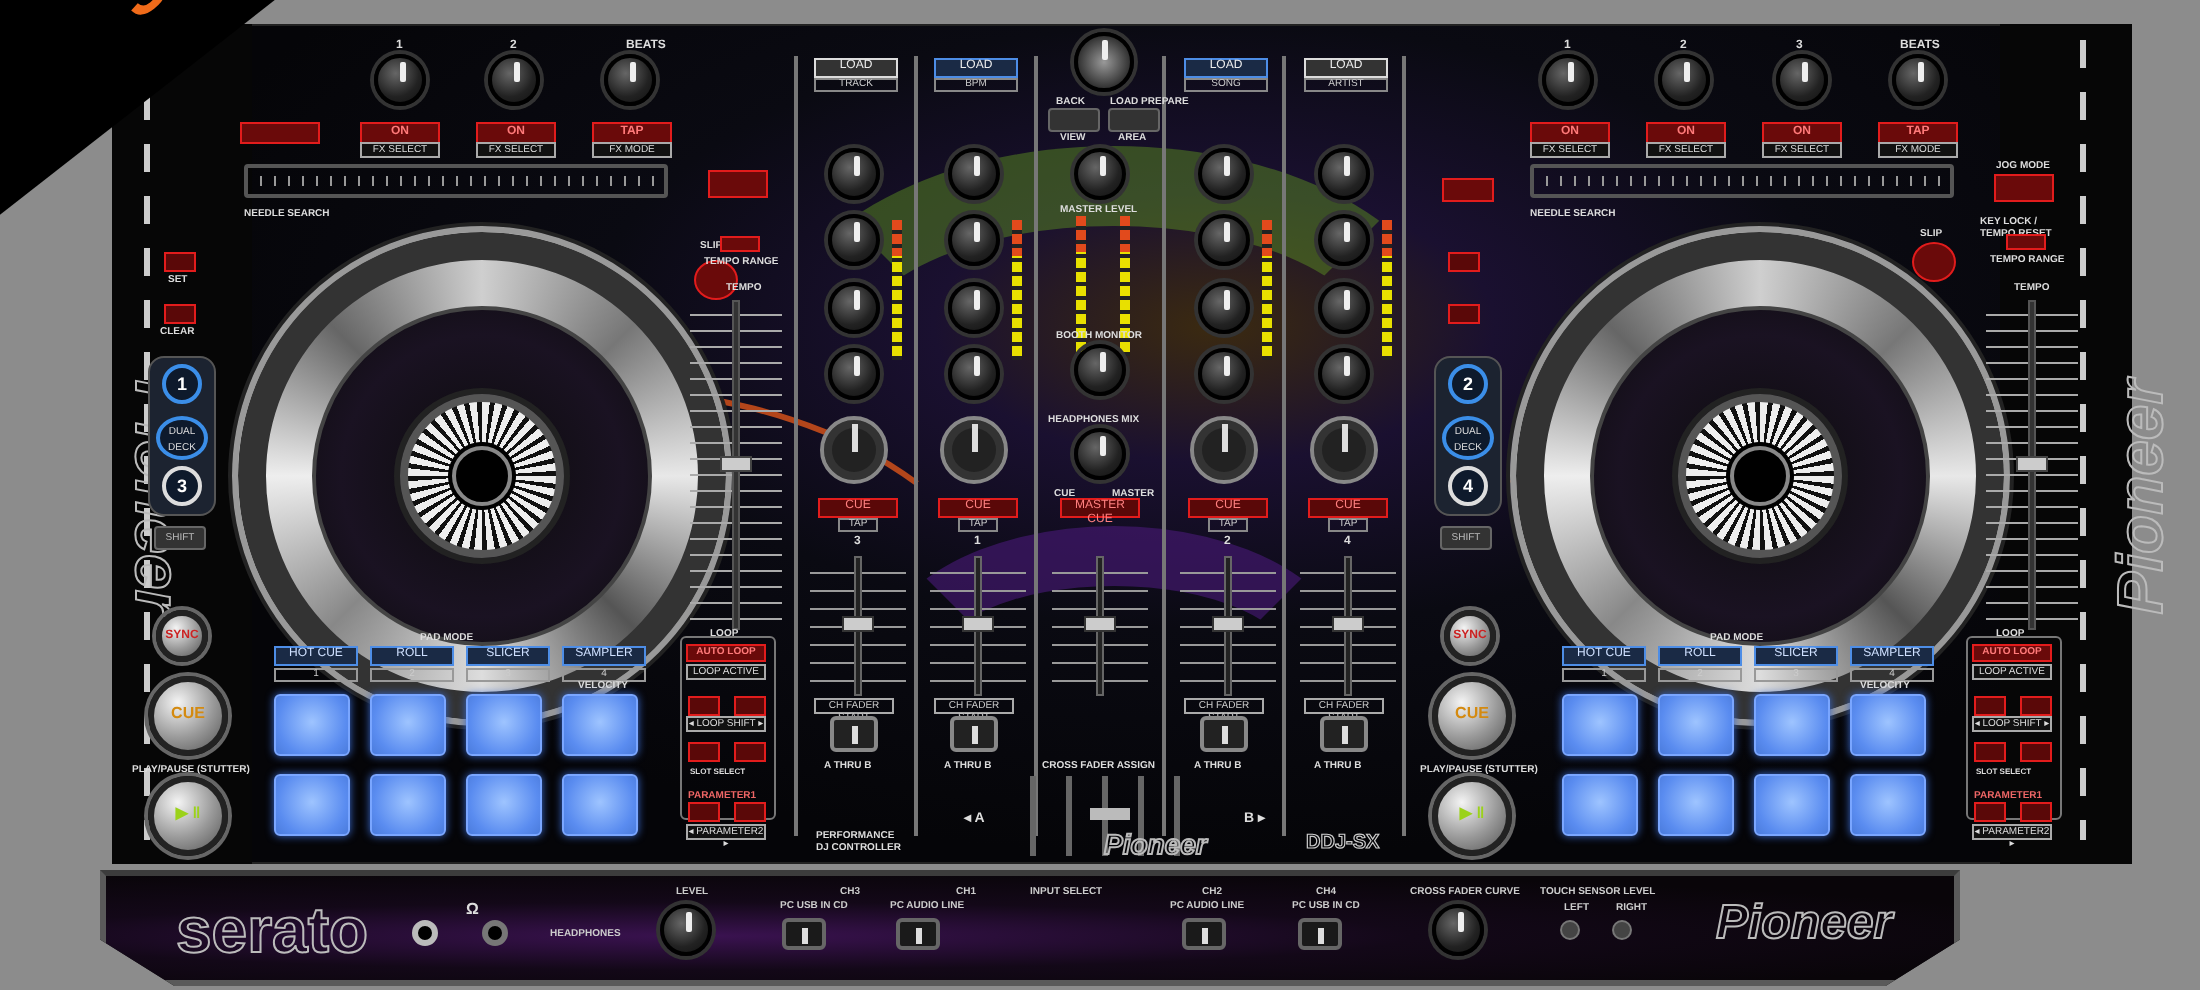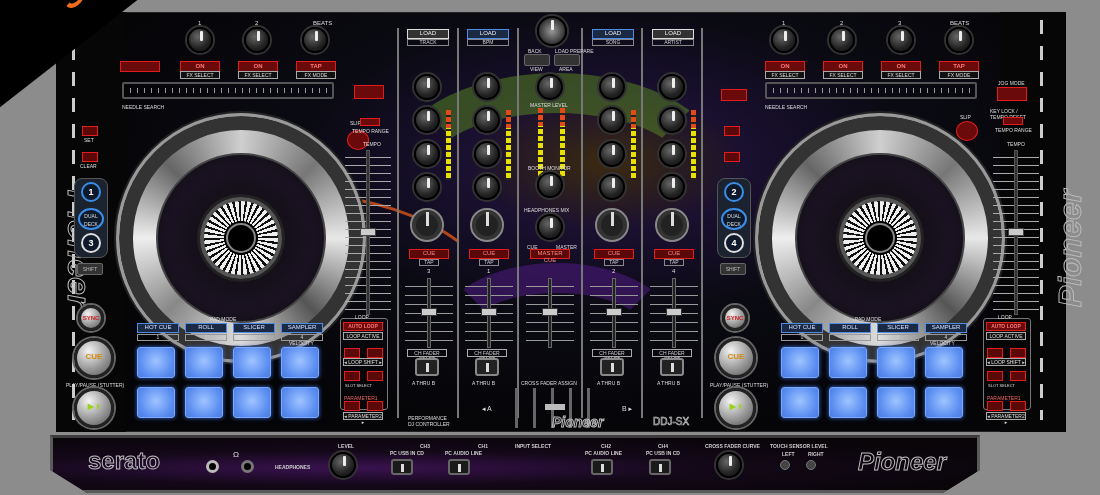--- a/index.html
+++ b/index.html
@@ -13,21 +13,21 @@
 .front .art{position:absolute;inset:0;background:radial-gradient(ellipse at 300px 30px,#3a1250 0,#130818 40%,#090509 80%)}
 .banner{position:absolute;left:-60px;top:40px;width:460px;height:90px;background:#000;transform:rotate(-38deg);transform-origin:left top;z-index:30;display:flex;align-items:center;padding-left:120px}
 .banner .logo{color:#f06b1a;font-weight:bold;font-size:34px;font-style:italic;letter-spacing:-1px}
 .banner .logo span{color:#fff}
 .knob{position:absolute;width:26px;height:26px;border-radius:50%;background:radial-gradient(circle at 40% 35%,#666,#222 60%,#111);border:2px solid #000;box-shadow:0 0 0 2px #333}
 .knob::after{content:"";position:absolute;left:11px;top:2px;width:3px;height:10px;background:#eee;border-radius:1px}
 .knob.big{width:30px;height:30px}
 .knob.big::after{left:12px}
 .redbtn{position:absolute;height:11px;border:1.5px solid #e21c1c;background:#6a0a0a;color:#ff7a7a;font-size:6px;line-height:8px;text-align:center;font-weight:bold}
 .sublbl{position:absolute;height:8px;border:1px solid #aaa;color:#ddd;font-size:5px;line-height:6px;text-align:center;background:#111}
-.lbl{position:absolute;color:#ddd;font-size:6px;font-weight:normal;white-space:nowrap}
+.lbl{position:absolute;color:#ddd;font-size:6px;font-weight:bold;white-space:nowrap}
 .needle{position:absolute;height:17px;border:2px solid #555;background:linear-gradient(#2a2a2a,#111);border-radius:2px;background-image:repeating-linear-gradient(90deg,transparent 0 6px,#999 6px 7px);background-size:100% 40%;background-repeat:repeat-x;background-position:0 50%}
 .jog{position:absolute;width:250px;height:250px;border-radius:50%;background:radial-gradient(circle,#101010 0,#151515 28%,transparent 29%),conic-gradient(#cfcfcf,#777,#e8e8e8,#555,#ddd,#888,#eee,#666,#cfcfcf);border:3px solid #999;box-shadow:0 0 0 2px #222,inset 0 0 0 14px #333}
 .jog .inner{position:absolute;left:50%;top:50%;width:170px;height:170px;margin:-85px 0 0 -85px;border-radius:50%;background:radial-gradient(circle,#0b0b0b 0,#1a1222 60%,#0b0b0b 100%);border:2px solid #444}
 .jog .center{position:absolute;left:50%;top:50%;width:82px;height:82px;margin:-41px 0 0 -41px;border-radius:50%;background:radial-gradient(circle,#000 0 32%,transparent 33%),repeating-conic-gradient(#eee 0 6deg,#111 6deg 10deg);border:4px solid #555;box-shadow:0 0 0 3px #222}
 .jog .center::after{content:"";position:absolute;inset:22px;border-radius:50%;border:2px solid #888}
 .deckbtns{position:absolute;width:34px;height:80px;background:#1c2330;border:1px solid #555;border-radius:8px}
 .deckbtns .n{position:absolute;left:6px;width:20px;height:20px;border-radius:50%;background:#0e1a2c;border:2px solid #3b8ee8;color:#fff;font-size:9px;text-align:center;line-height:16px;font-weight:bold}
 .deckbtns .n.w{border-color:#ddd}
 .deckbtns .dual{position:absolute;left:3px;top:29px;width:26px;height:22px;border-radius:50%;border:2px solid #3b8ee8;background:#0e1a2c;color:#ddd;font-size:5px;text-align:center;line-height:8px;padding-top:2px}
 .shiftbtn{position:absolute;width:26px;height:12px;border:1px solid #666;background:#333;color:#bbb;font-size:5px;text-align:center;line-height:10px;border-radius:2px}
@@ -392,21 +392,21 @@
   </div>
   <div class="lbl" style="left:622px;top:405px;font-size:7px">B ▸</div>
   <div class="lbl" style="left:408px;top:415px;font-size:5px">PERFORMANCE</div>
   <div class="lbl" style="left:408px;top:421px;font-size:5px">DJ CONTROLLER</div>
   <div class="brandv" style="left:552px;top:414px;font-size:14px">Pioneer</div>
   <div class="lbl" style="left:653px;top:416px;font-size:10px;color:transparent;-webkit-text-stroke:.6px #ccc">DDJ-SX</div>
 
   <div class="front">
       <div class="art"></div>
     </div>
-  <div class="brandv" style="left:88px;top:447px;font-size:24px;font-style:normal">serato</div>
+  <div class="brandv" style="left:88px;top:447px;font-size:32px;font-style:normal">serato</div>
   <div class="jack" style="left:206px;top:460px"></div>
   <div class="lbl" style="left:233px;top:450px;font-size:8px">Ω</div>
   <div class="jack" style="left:241px;top:460px;border-color:#777"></div>
   <div class="frontlbl" style="left:275px;top:464px">HEADPHONES</div>
   <div class="frontlbl" style="left:338px;top:443px">LEVEL</div>
   <div class="knob" style="left:330px;top:452px"></div>
 
   <div class="frontlbl" style="left:420px;top:443px">CH3</div>
   <div class="frontlbl" style="left:390px;top:450px">PC USB IN CD</div>
   <div class="ftoggle" style="left:391px;top:459px"></div>

